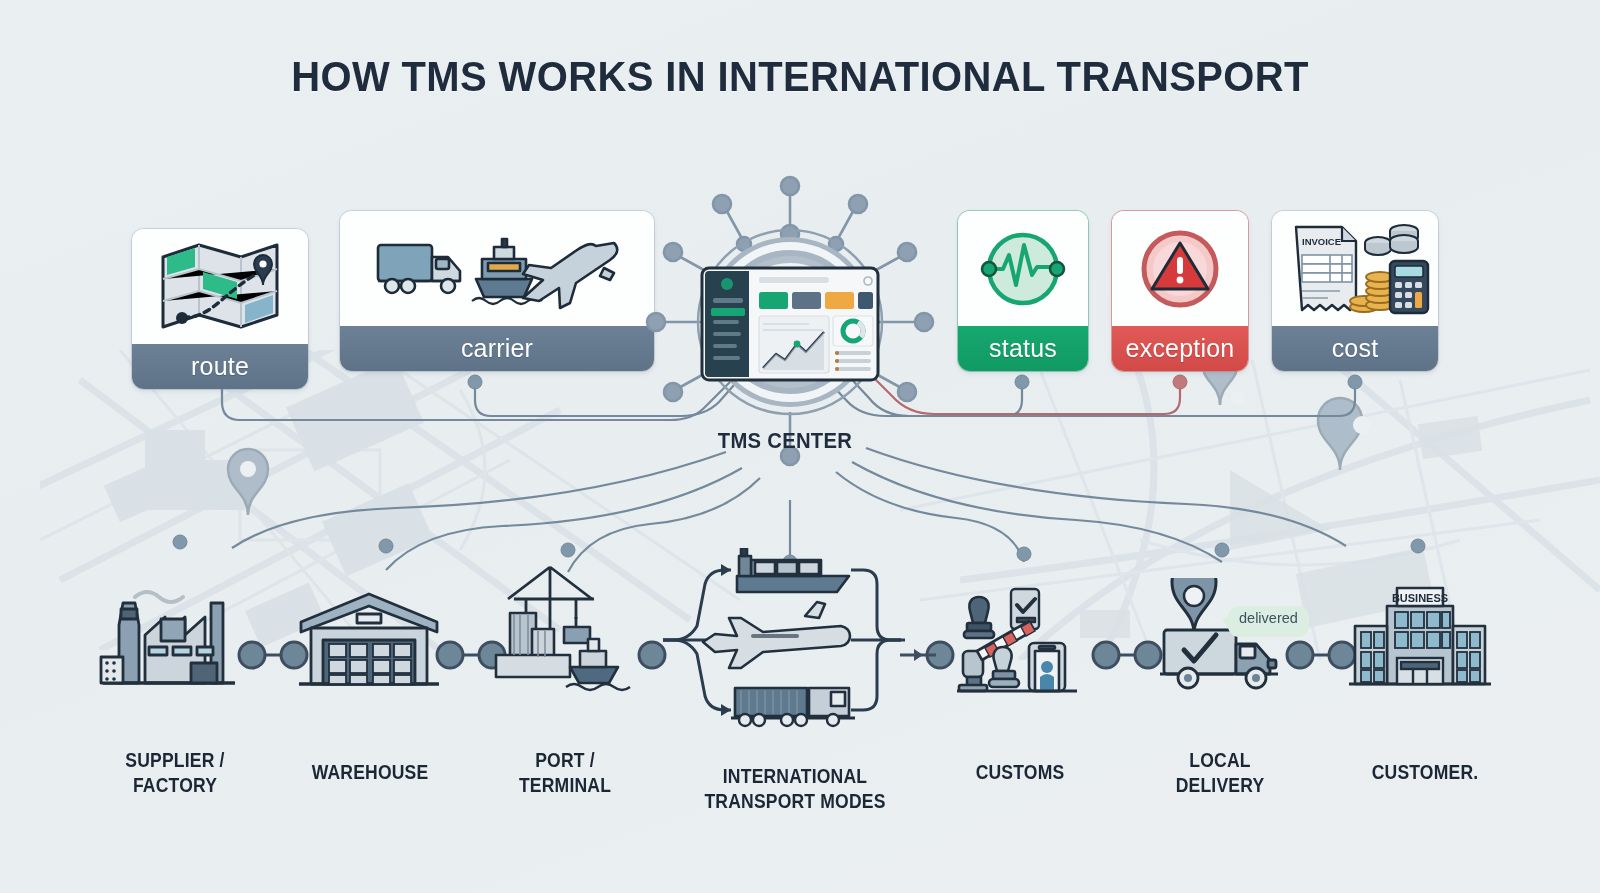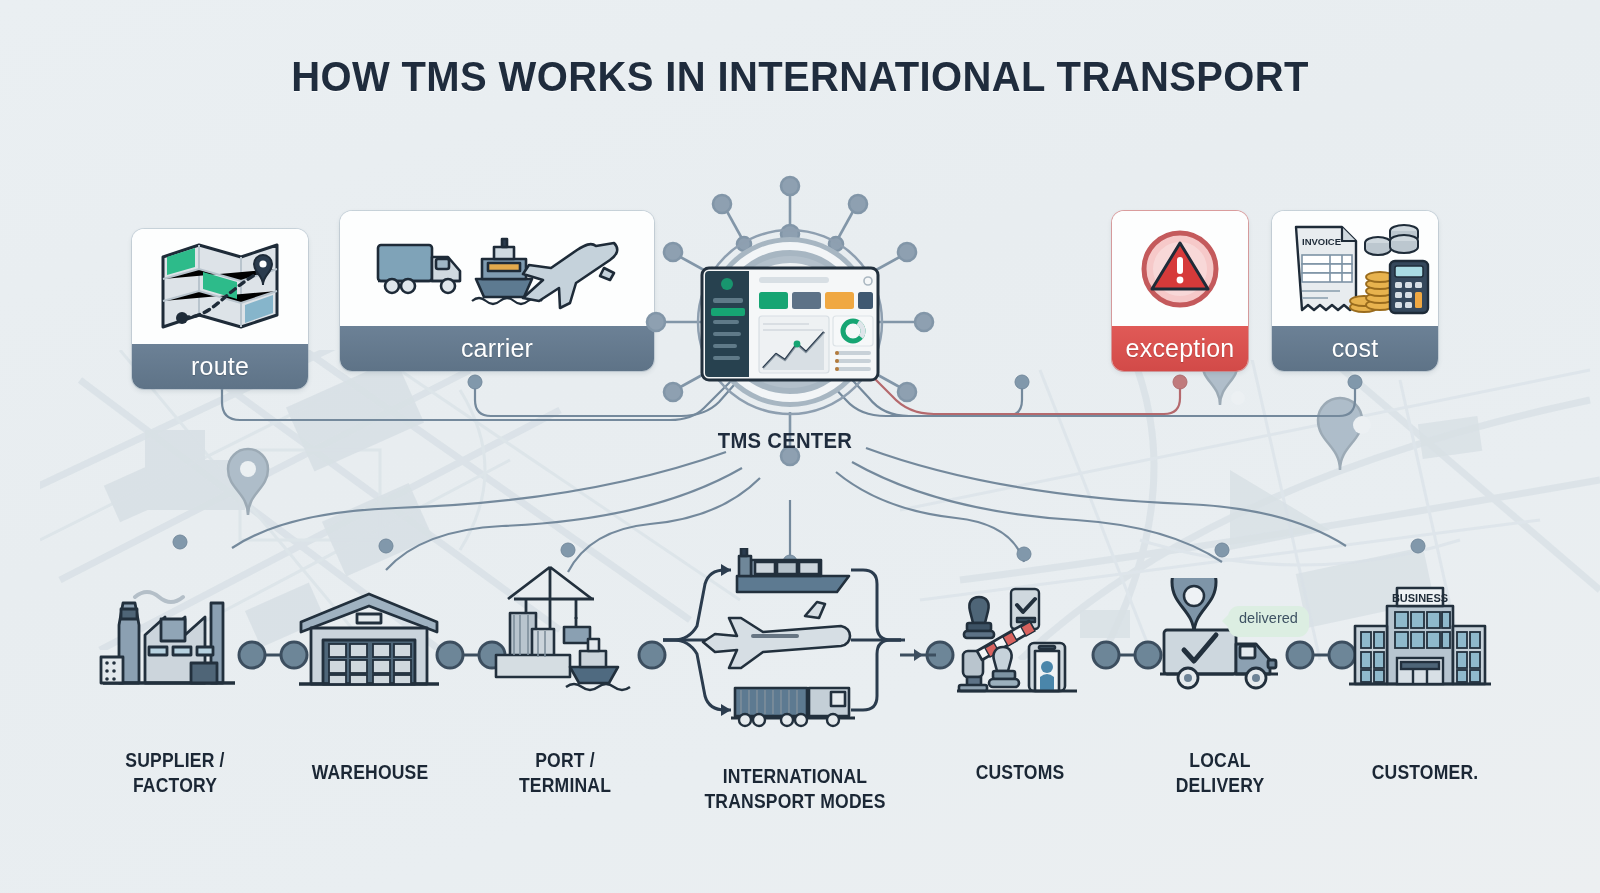--- a/index.html
+++ b/index.html
@@ -216,20 +216,32 @@
 
         <g stroke="#1e2b38" stroke-width="2.6" stroke-linejoin="round" fill="#c5d2db">
           <path d="M242 20 c6 6 3 12 -4 17 l-34 23 l-6 20 l-10 5 l-1 -20 l-20 13 l-16 -3 l20 -18 l-20 -6 l6 -9 l22 3 l26 -18 c8 -5 14 -8 19 -4 z"></path>
           <path d="M232 45 l10 5 l-4 7 l-10 -4 z"></path>
         </g>
       </svg>
     </div>
     <div class="card-lbl lbl-slate">carrier</div>
   </div>
 
+  <div class="card green" style="left:958px;top:211px;width:130px;height:160px;">
+    <div class="card-ico">
+      <svg width="104" height="100" viewBox="0 0 104 100">
+        <circle cx="52" cy="50" r="34" fill="#cdeadd"></circle>
+        <circle cx="52" cy="50" r="34" fill="none" stroke="#16a573" stroke-width="4.5"></circle>
+        <path d="M18 50 h14 l6 -14 l7 30 l8 -40 l8 30 l5 -8 h20" fill="none" stroke="#16a573" stroke-width="4" stroke-linejoin="round" stroke-linecap="round"></path>
+        <circle cx="18" cy="50" r="7" fill="#16a573" stroke="#12543c" stroke-width="2.5"></circle>
+        <circle cx="86" cy="50" r="7" fill="#16a573" stroke="#12543c" stroke-width="2.5"></circle>
+      </svg>
+    </div>
+    <div class="card-lbl lbl-green">status</div>
+  </div>
 
   <div class="card red" style="left:1112px;top:211px;width:136px;height:160px;">
     <div class="card-ico">
       <svg width="108" height="100" viewBox="0 0 108 100">
         <circle cx="54" cy="50" r="36" fill="#f6c9c9"></circle>
         <circle cx="54" cy="50" r="36" fill="none" stroke="#c45a5c" stroke-width="5"></circle>
         <circle cx="54" cy="50" r="27" fill="#f9dcdc" opacity=".8"></circle>
         <path d="M54 24 L82 70 H26 z" fill="#d63a3a" stroke="#1e2b38" stroke-width="3" stroke-linejoin="round"></path>
         <rect x="51" y="38" width="6" height="17" rx="3" fill="#ffffff"></rect>
         <circle cx="54" cy="61" r="3.4" fill="#ffffff"></circle>

